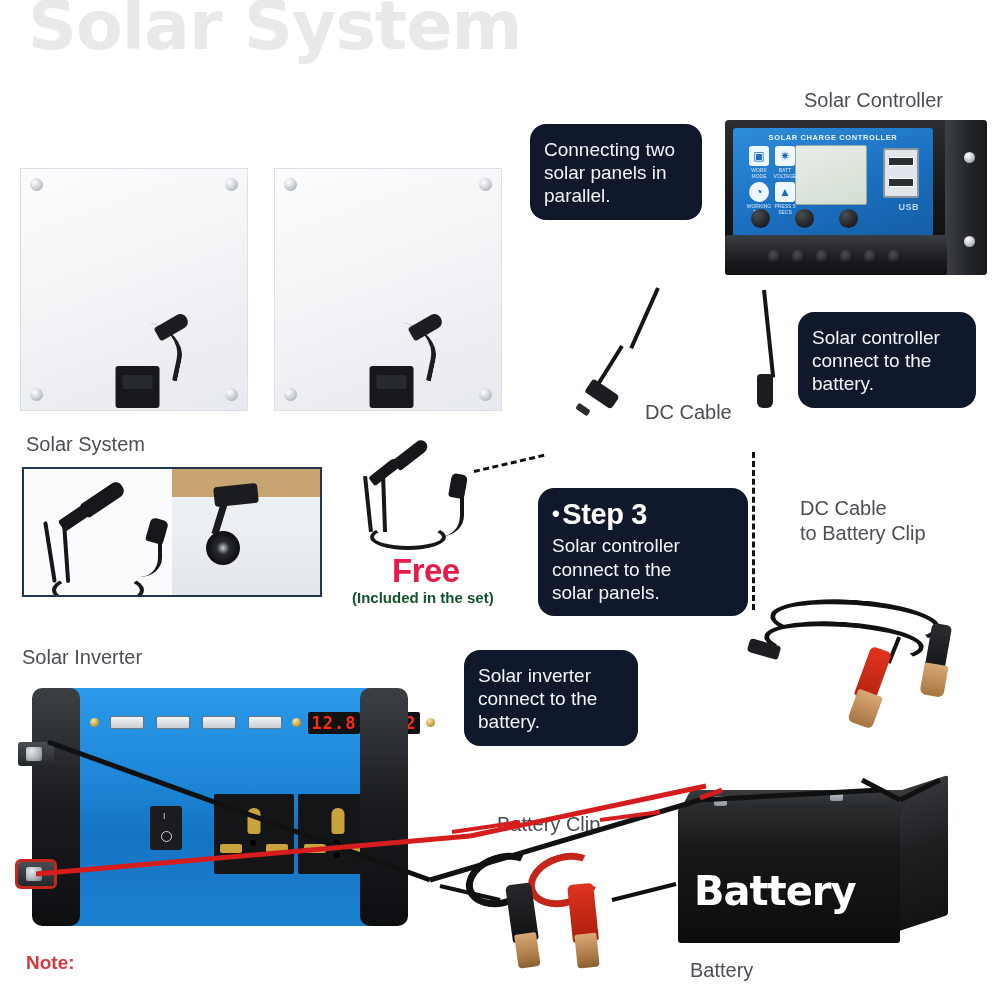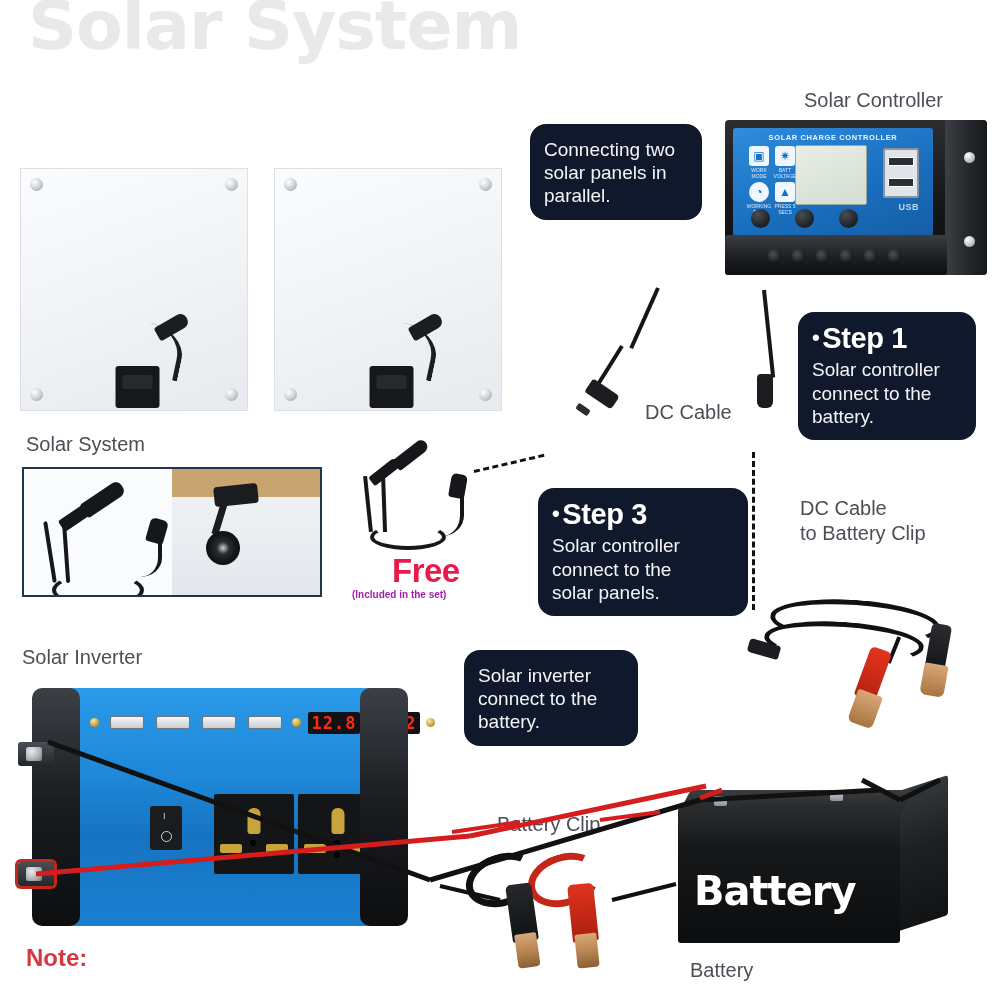--- a/index.html
+++ b/index.html
@@ -46,26 +46,26 @@
     font-size: 19px; line-height: 1.22; margin-top: 4px;
     white-space: pre-line; color: #f2f4f7;
   }
 
   
   .free-main {
     position: absolute; color: #e8194b; font-weight: 700;
     font-size: 33px; letter-spacing: -0.5px;
   }
   .free-sub {
-    position: absolute; color: #a21caf; font-weight: 700; font-size: 10px;
+    position: absolute; color: #14532d; font-weight: 700; font-size: 15px;
   }
 
   
   .note-label {
-    position: absolute; color: #d7373f; font-weight: 700; font-size: 24px;
+    position: absolute; color: #d7373f; font-weight: 700; font-size: 19px; margin-top: 8px;
   }
   .note-text {
     position: absolute; color: #d7373f; font-size: 17px;
   }
 
   
   .panel {
     position: absolute; width: 228px; height: 243px;
     background: linear-gradient(160deg,#fbfcfd 0%,#f2f4f6 45%,#e7eaee 100%);
     border: 1px solid #dcdfe3;
@@ -530,23 +530,20 @@
     <line x1="900" y1="800" x2="940" y2="780" stroke="#111" stroke-width="5"></line>
   </svg>
 
   <div class="step-box" style="left:530px; top:124px; width:172px;">
     <div class="step-body">Connecting two
 solar panels in
 parallel.</div>
   </div>
 
   <div class="step-box" style="left:798px; top:312px; width:178px;">
-    <div class="step-title">
-      <span class="dot">•</span><span>Step 1</span>
-    </div>
     <div class="step-body">Solar controller
 connect to the
 battery.</div>
   </div>
 
   <div class="step-box" style="left:538px; top:488px; width:210px;">
     <div class="step-title">
       <span class="dot">•</span><span>Step 3</span>
     </div>
     <div class="step-body">Solar controller

